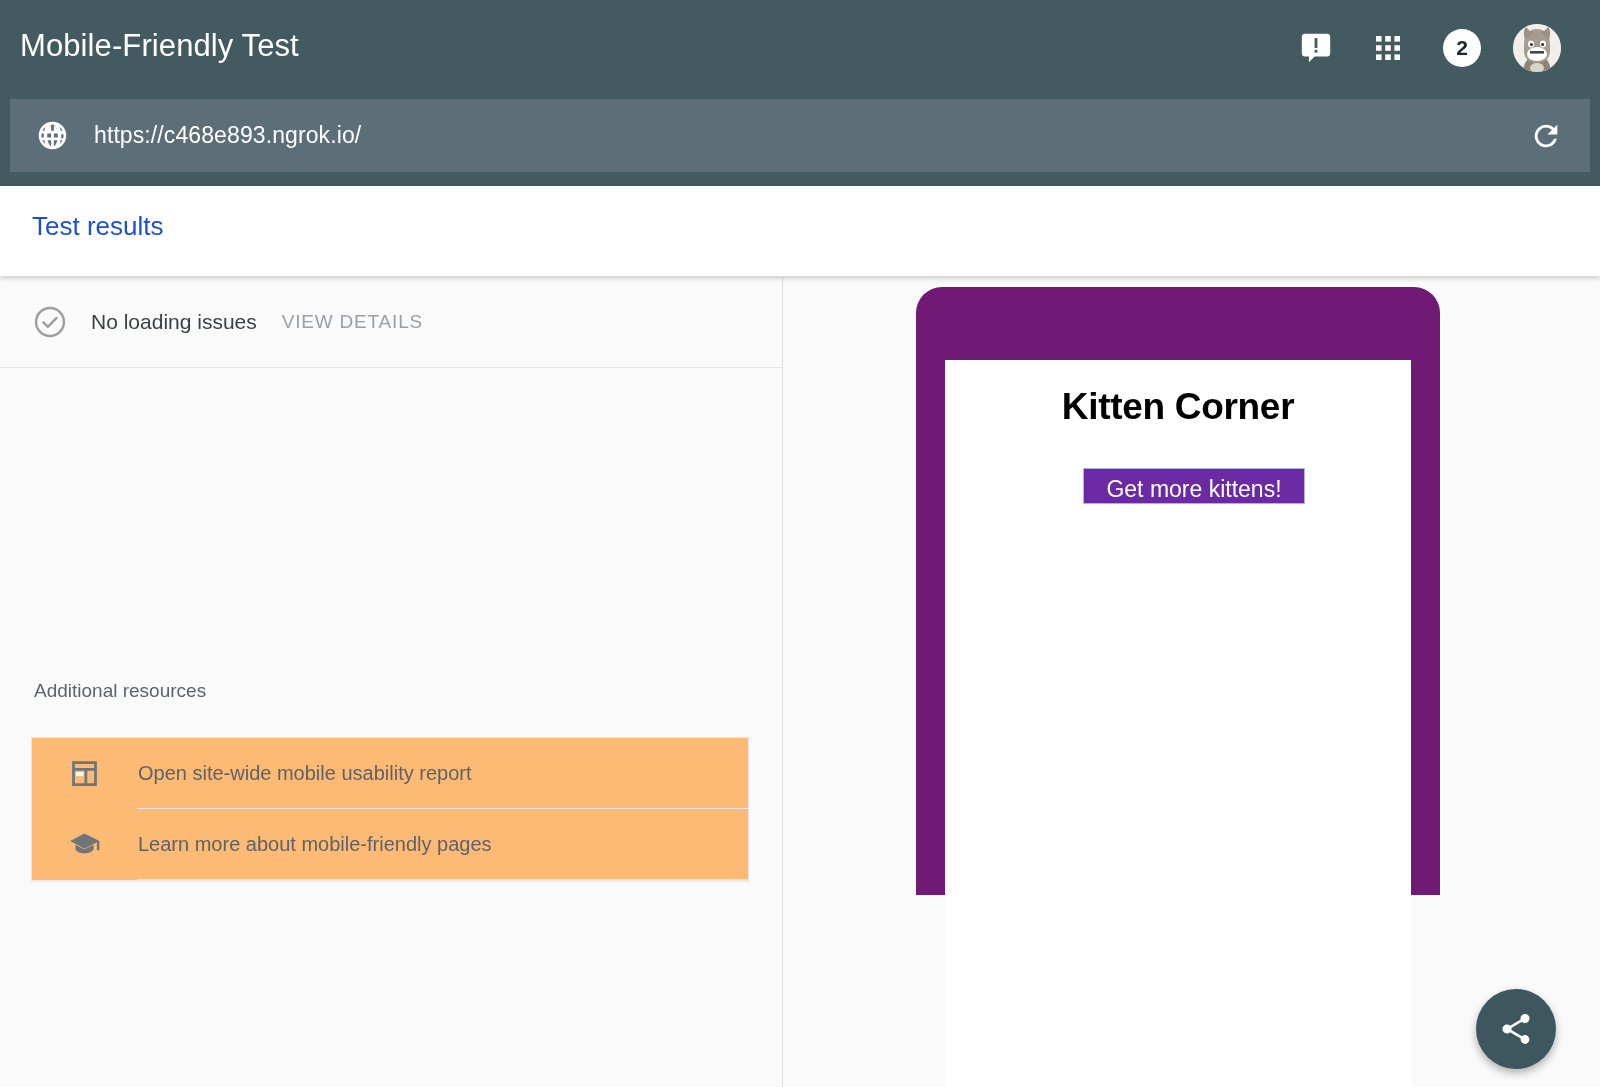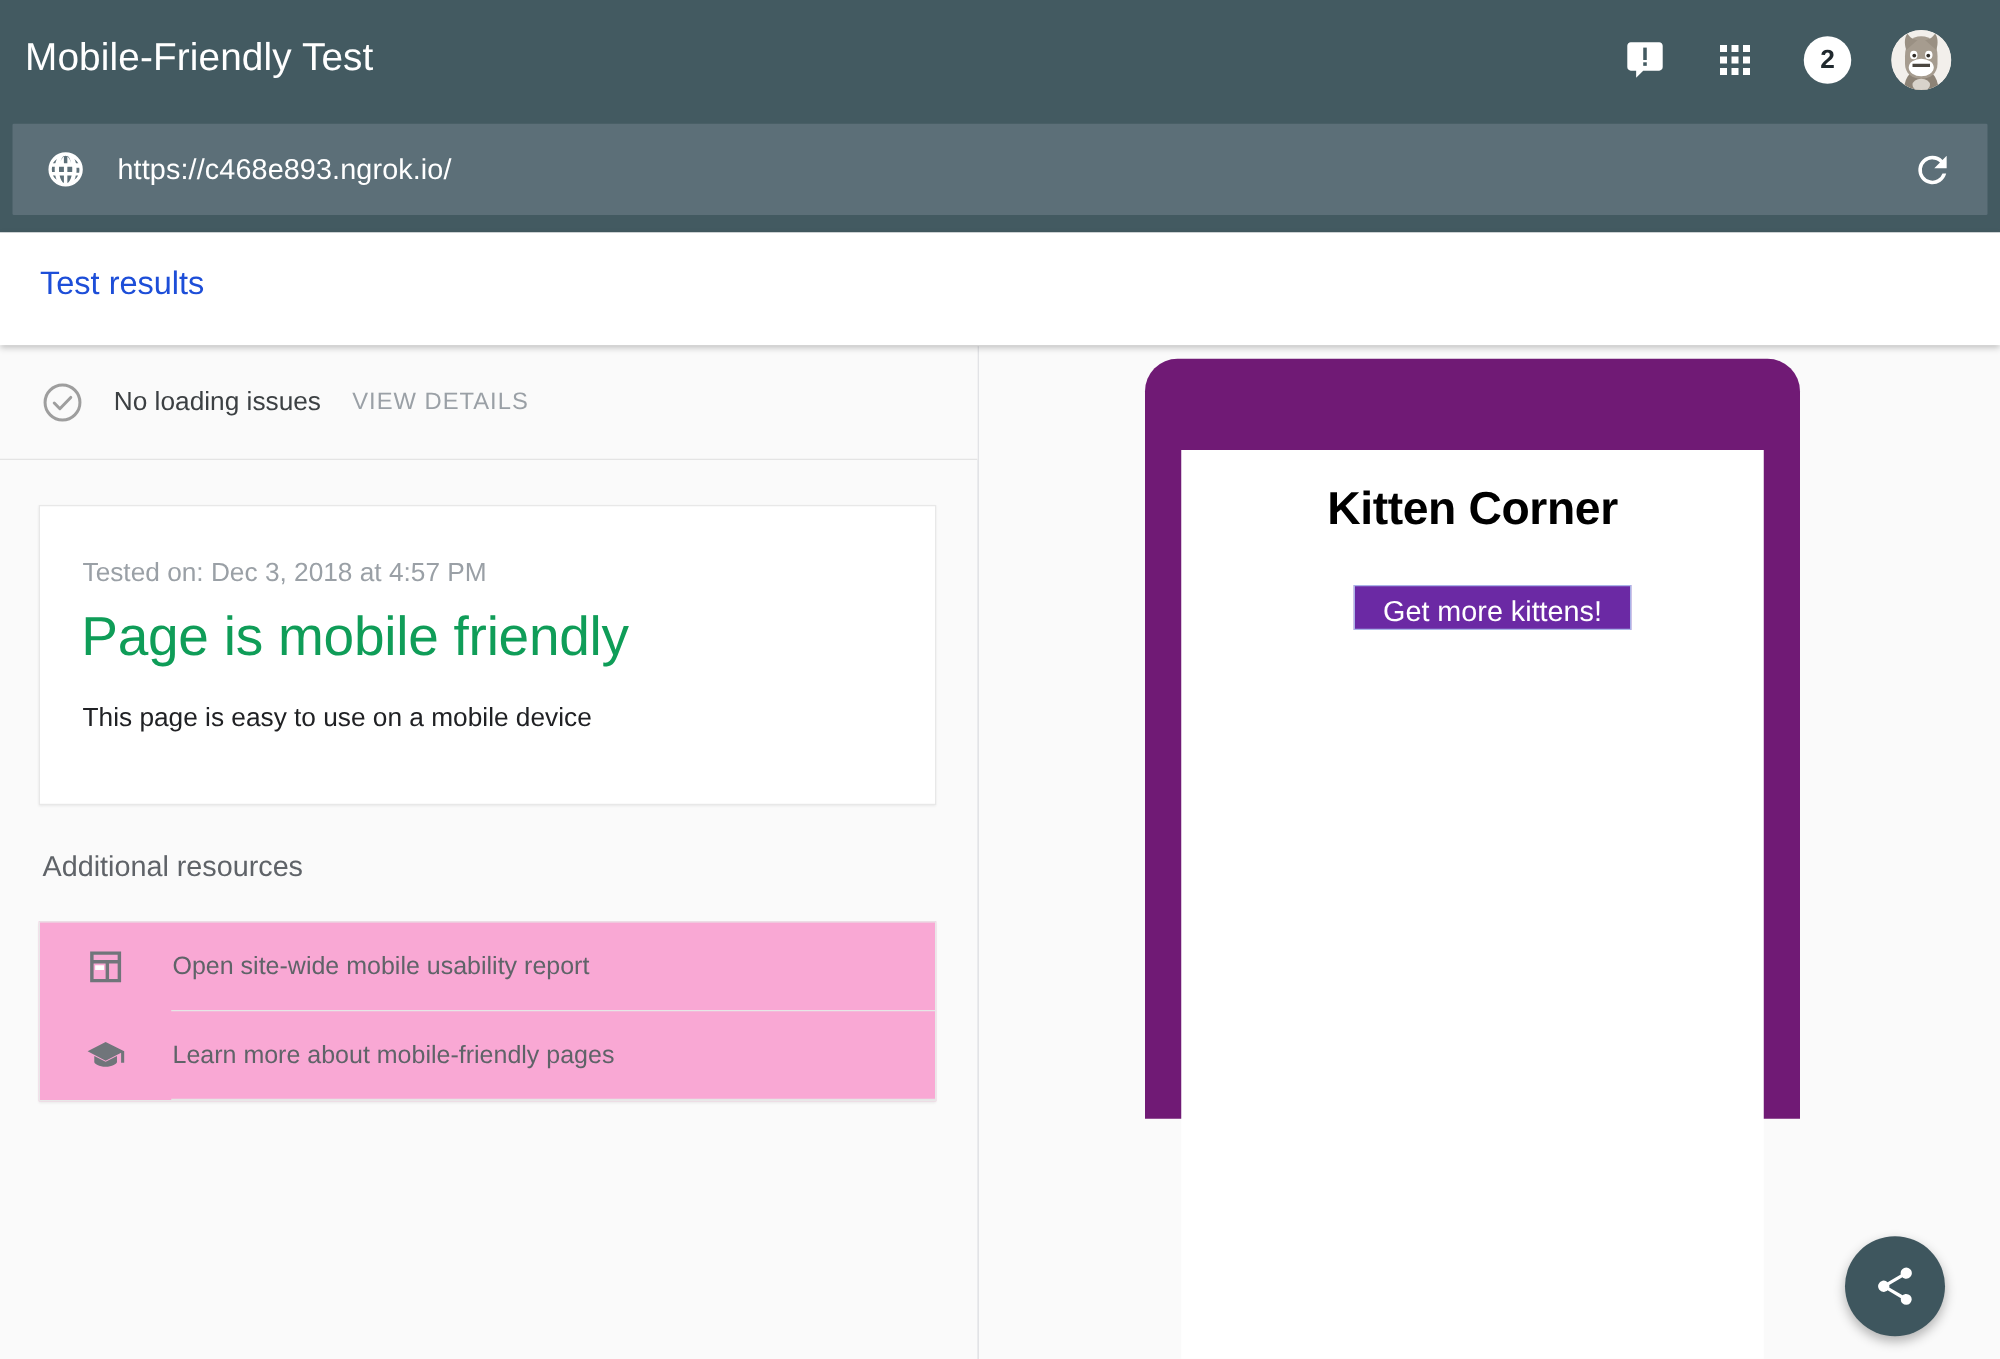--- a/index.html
+++ b/index.html
@@ -189,30 +189,30 @@
   .verdict-sub {
     position: absolute;
     left: 34px; top: 158px;
     font-size: 21px;
     color: #202124;
   }
 
   .section-heading {
     position: absolute;
     left: 34px; top: 403px;
-    font-size: 23px;
+    font-size: 19px;
     color: #5f6368;
   }
 
   .resources-card {
     position: absolute;
     left: 31px;
     top: 460px;
     width: 718px;
-    background: #f9a8d4;
+    background: #fdba74;
     border: 1px solid #e8e8e8;
     box-shadow: 0 1px 2px rgba(0,0,0,0.07);
   }
   .res-row {
     display: flex;
     align-items: center;
     height: 70px;
     cursor: pointer;
     padding-left: 36px;
   }
@@ -378,25 +378,20 @@
       <div class="status-check">
         <svg width="36" height="36" viewBox="0 0 24 24" aria-hidden="true">
           <circle cx="12" cy="12" r="9.3" fill="none" stroke="#9e9e9e" stroke-width="1.6"></circle>
           <path d="M7.6 12.3l3 3 5.8-6" fill="none" stroke="#9e9e9e" stroke-width="1.6" stroke-linecap="round" stroke-linejoin="round"></path>
         </svg>
       </div>
       <div class="status-label">No loading issues</div>
       <div class="view-details">VIEW DETAILS</div>
     </div>
 
-    <div class="result-card">
-      <div class="tested-on">Tested on: Dec 3, 2018 at 4:57 PM</div>
-      <div class="verdict">Page is mobile friendly</div>
-      <div class="verdict-sub">This page is easy to use on a mobile device</div>
-    </div>
 
     <div class="section-heading">Additional resources</div>
 
     <div class="resources-card">
 
       <div class="res-row">
         <div class="res-icon">
           <svg width="33" height="33" viewBox="0 0 24 24" aria-hidden="true">
             <path fill="#70757a" d="M3 3h18v18H3V3zm2 2v3h14V5H5zm0 5v9h7v-9H5zm9 0v9h5v-9h-5z"></path>
             <path fill="#ffffff" d="M5.9 11.1h5.2v2.7H5.9z"></path>

